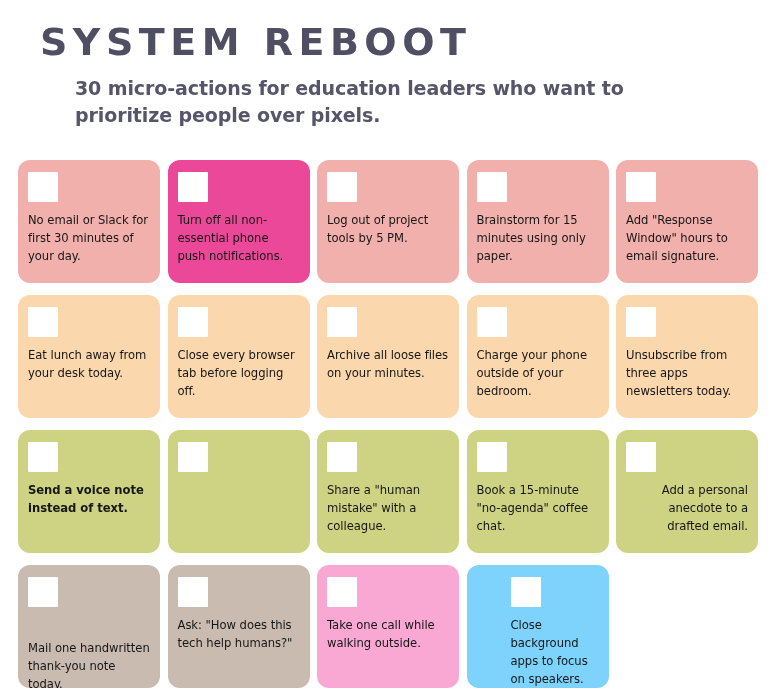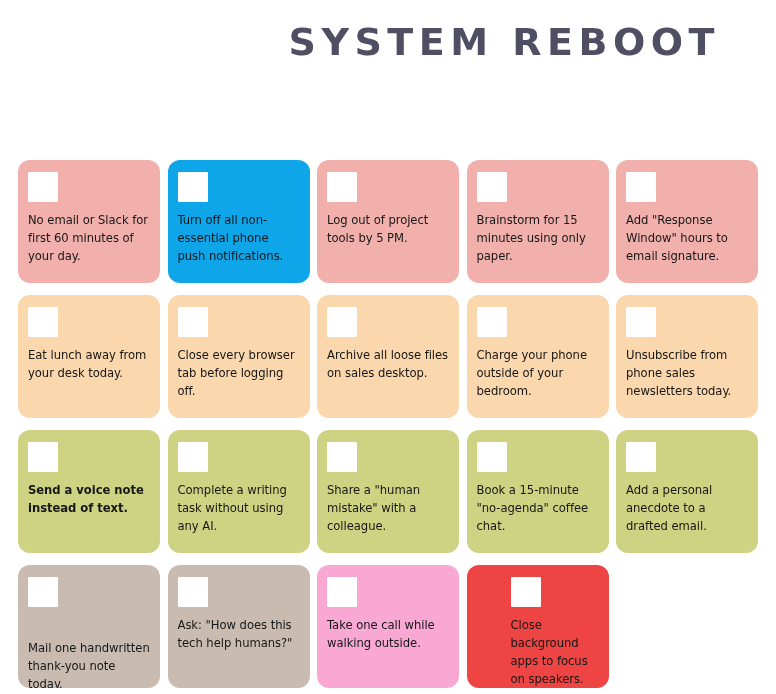--- a/index.html
+++ b/index.html
@@ -18,21 +18,21 @@
     width: 776px;
     height: 694px;
     position: relative;
     background: #FFFFFF;
     box-sizing: border-box;
   }
 
   
   .header {
     padding: 16px 56px 0 40px;
-    text-align: right;
+    text-align: left;
   }
   .poster-title {
     font-family: "DejaVu Sans", sans-serif;
     font-size: 38px;
     font-weight: bold;
     letter-spacing: 5.5px;
     color: #4F4E63;
     line-height: 1.18;
     margin: 0;
     padding-top: 4px;
@@ -93,29 +93,31 @@
   
 </style>
 </head>
 <body style="background: rgb(255, 255, 255);">
 
 <div class="poster">
 
   <div class="header">
     <h1 class="poster-title" style="color: rgb(79, 78, 99);">SYSTEM REBOOT</h1>
     <p class="poster-subtitle" style="color: rgb(86, 85, 105);">
+      <span class="subtitle-line">30 micro-actions for education leaders who want to</span>
+      <span class="subtitle-line">prioritize people over pixels.</span>
     </p>
   </div>
 
   <div class="card-grid">
       <div class="card" style="background: rgb(242, 176, 172);">
         <span class="card-checkbox" style="background: rgb(255, 255, 255);"></span>
-        <div class="card-text" style="color: rgb(23, 23, 23);">No email or Slack for first 60 minutes of your day.</div>
+        <div class="card-text" style="color: rgb(23, 23, 23);">No email or Slack for first 30 minutes of your day.</div>
       </div>
-      <div class="card" style="background: #0ea5e9;">
+      <div class="card" style="background: #ec4899;">
         <span class="card-checkbox" style="background: rgb(255, 255, 255);"></span>
         <div class="card-text" style="color: rgb(23, 23, 23);">Turn off all non-essential phone push notifications.</div>
       </div>
       <div class="card" style="background: rgb(242, 176, 172);">
         <span class="card-checkbox" style="background: rgb(255, 255, 255);"></span>
         <div class="card-text" style="color: rgb(23, 23, 23);">Log out of project tools by 5 PM.</div>
       </div>
       <div class="card" style="background: rgb(242, 176, 172);">
         <span class="card-checkbox" style="background: rgb(255, 255, 255);"></span>
         <div class="card-text" style="color: rgb(23, 23, 23);">Brainstorm for 15 minutes using only paper.</div>
@@ -127,61 +129,60 @@
       <div class="card" style="background: rgb(250, 215, 172);">
         <span class="card-checkbox" style="background: rgb(255, 255, 255);"></span>
         <div class="card-text" style="color: rgb(23, 23, 23);">Eat lunch away from your desk today.</div>
       </div>
       <div class="card" style="background: rgb(250, 215, 172);">
         <span class="card-checkbox" style="background: rgb(255, 255, 255);"></span>
         <div class="card-text" style="color: rgb(23, 23, 23);">Close every browser tab before logging off.</div>
       </div>
       <div class="card" style="background: rgb(250, 215, 172);">
         <span class="card-checkbox" style="background: rgb(255, 255, 255);"></span>
-        <div class="card-text" style="color: rgb(23, 23, 23);">Archive all loose files on sales desktop.</div>
+        <div class="card-text" style="color: rgb(23, 23, 23);">Archive all loose files on your minutes.</div>
       </div>
       <div class="card" style="background: rgb(250, 215, 172);">
         <span class="card-checkbox" style="background: rgb(255, 255, 255);"></span>
         <div class="card-text" style="color: rgb(23, 23, 23);">Charge your phone outside of your bedroom.</div>
       </div>
       <div class="card" style="background: rgb(250, 215, 172);">
         <span class="card-checkbox" style="background: rgb(255, 255, 255);"></span>
-        <div class="card-text" style="color: rgb(23, 23, 23);">Unsubscribe from phone sales newsletters today.</div>
+        <div class="card-text" style="color: rgb(23, 23, 23);">Unsubscribe from three apps newsletters today.</div>
       </div>
       <div class="card" style="background: rgb(205, 211, 130);">
         <span class="card-checkbox" style="background: rgb(255, 255, 255);"></span>
         <div class="card-text" style="color: rgb(23, 23, 23); font-weight: bold;">Send a voice note instead of text.</div>
       </div>
       <div class="card" style="background: rgb(205, 211, 130);">
         <span class="card-checkbox" style="background: rgb(255, 255, 255);"></span>
-        <div class="card-text" style="color: rgb(23, 23, 23);">Complete a writing task without using any AI.</div>
       </div>
       <div class="card" style="background: rgb(205, 211, 130);">
         <span class="card-checkbox" style="background: rgb(255, 255, 255);"></span>
         <div class="card-text" style="color: rgb(23, 23, 23);">Share a "human mistake" with a colleague.</div>
       </div>
       <div class="card" style="background: rgb(205, 211, 130);">
         <span class="card-checkbox" style="background: rgb(255, 255, 255);"></span>
         <div class="card-text" style="color: rgb(23, 23, 23);">Book a 15-minute "no-agenda" coffee chat.</div>
       </div>
       <div class="card" style="background: rgb(205, 211, 130);">
         <span class="card-checkbox" style="background: rgb(255, 255, 255);"></span>
-        <div class="card-text" style="color: rgb(23, 23, 23);">Add a personal anecdote to a drafted email.</div>
+        <div class="card-text" style="color: rgb(23, 23, 23); text-align: right;">Add a personal anecdote to a drafted email.</div>
       </div>
       <div class="card" style="background: rgb(201, 187, 176);">
         <span class="card-checkbox" style="background: rgb(255, 255, 255);"></span>
         <div class="card-text" style="color: rgb(23, 23, 23); margin-top: 32px;">Mail one handwritten thank-you note today.</div>
       </div>
       <div class="card" style="background: rgb(201, 187, 176);">
         <span class="card-checkbox" style="background: rgb(255, 255, 255);"></span>
         <div class="card-text" style="color: rgb(23, 23, 23);">Ask: "How does this tech help humans?"</div>
       </div>
       <div class="card" style="background: #f9a8d4;">
         <span class="card-checkbox" style="background: rgb(255, 255, 255);"></span>
         <div class="card-text" style="color: rgb(23, 23, 23);">Take one call while walking outside.</div>
       </div>
-      <div class="card" style="background: #ef4444; padding-left: 44px;">
+      <div class="card" style="background: #7dd3fc; padding-left: 44px;">
         <span class="card-checkbox" style="background: rgb(255, 255, 255);"></span>
         <div class="card-text" style="color: rgb(23, 23, 23);">Close background apps to focus on speakers.</div>
       </div>
     </div>
 
 </div>
 
 </body></html>

